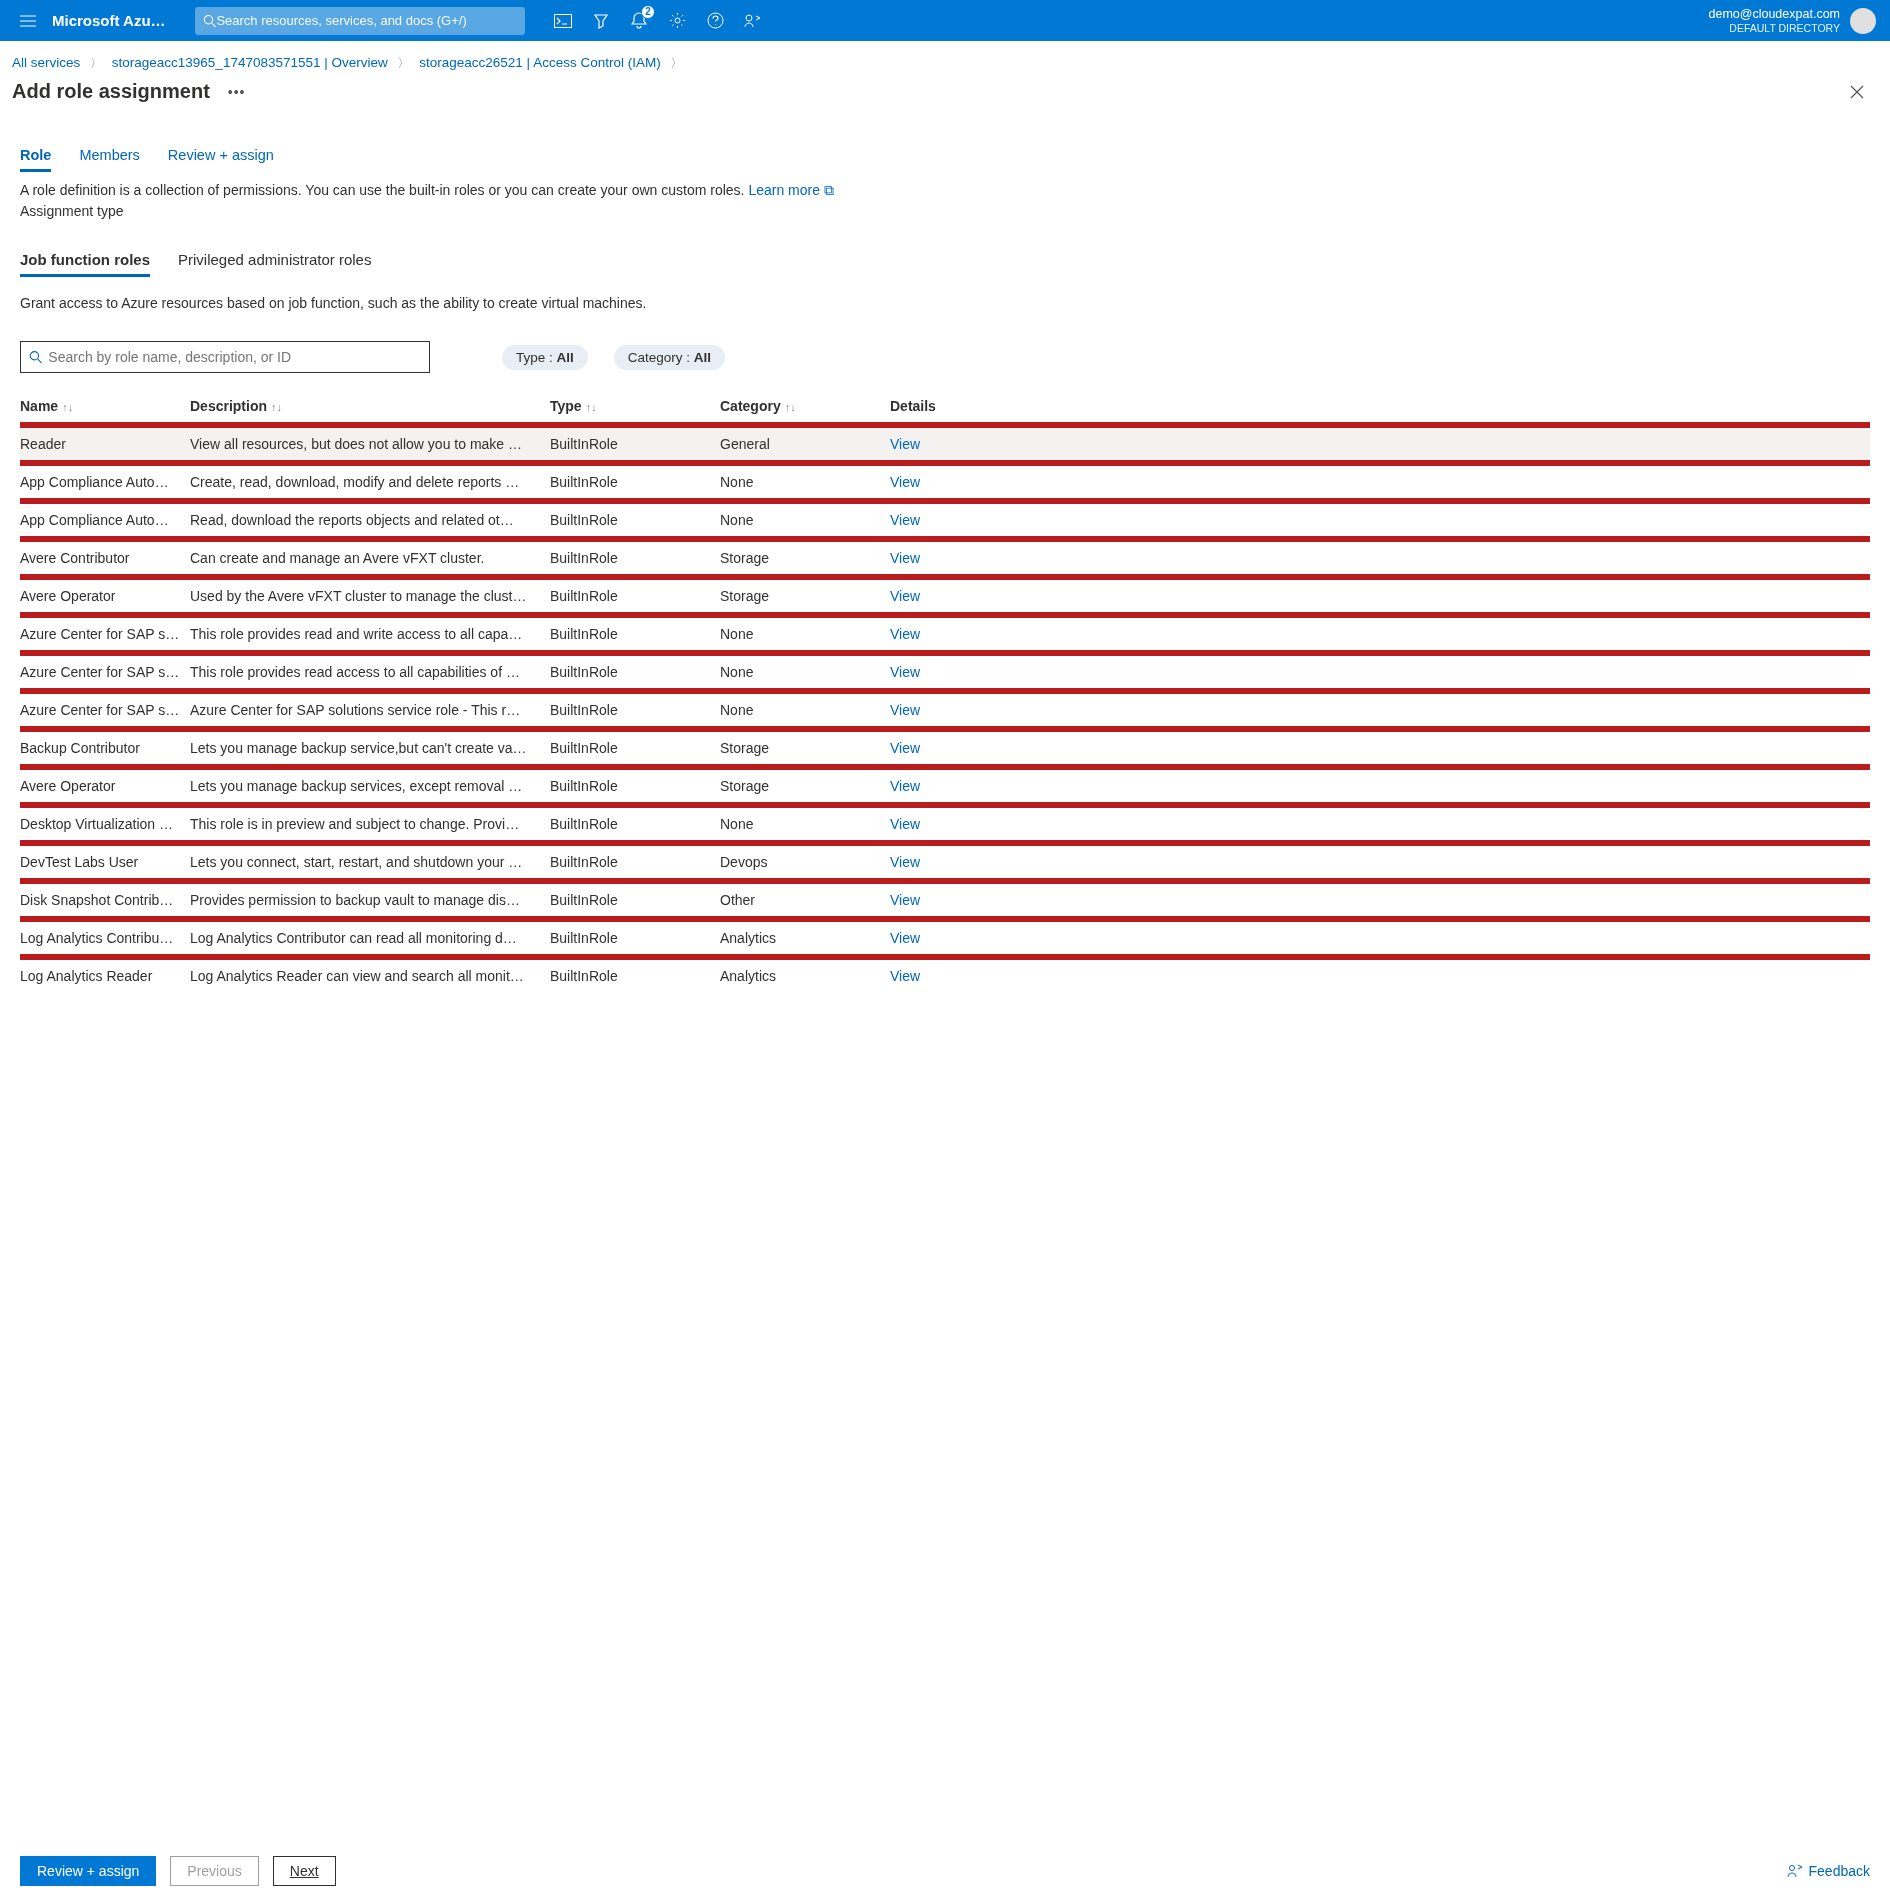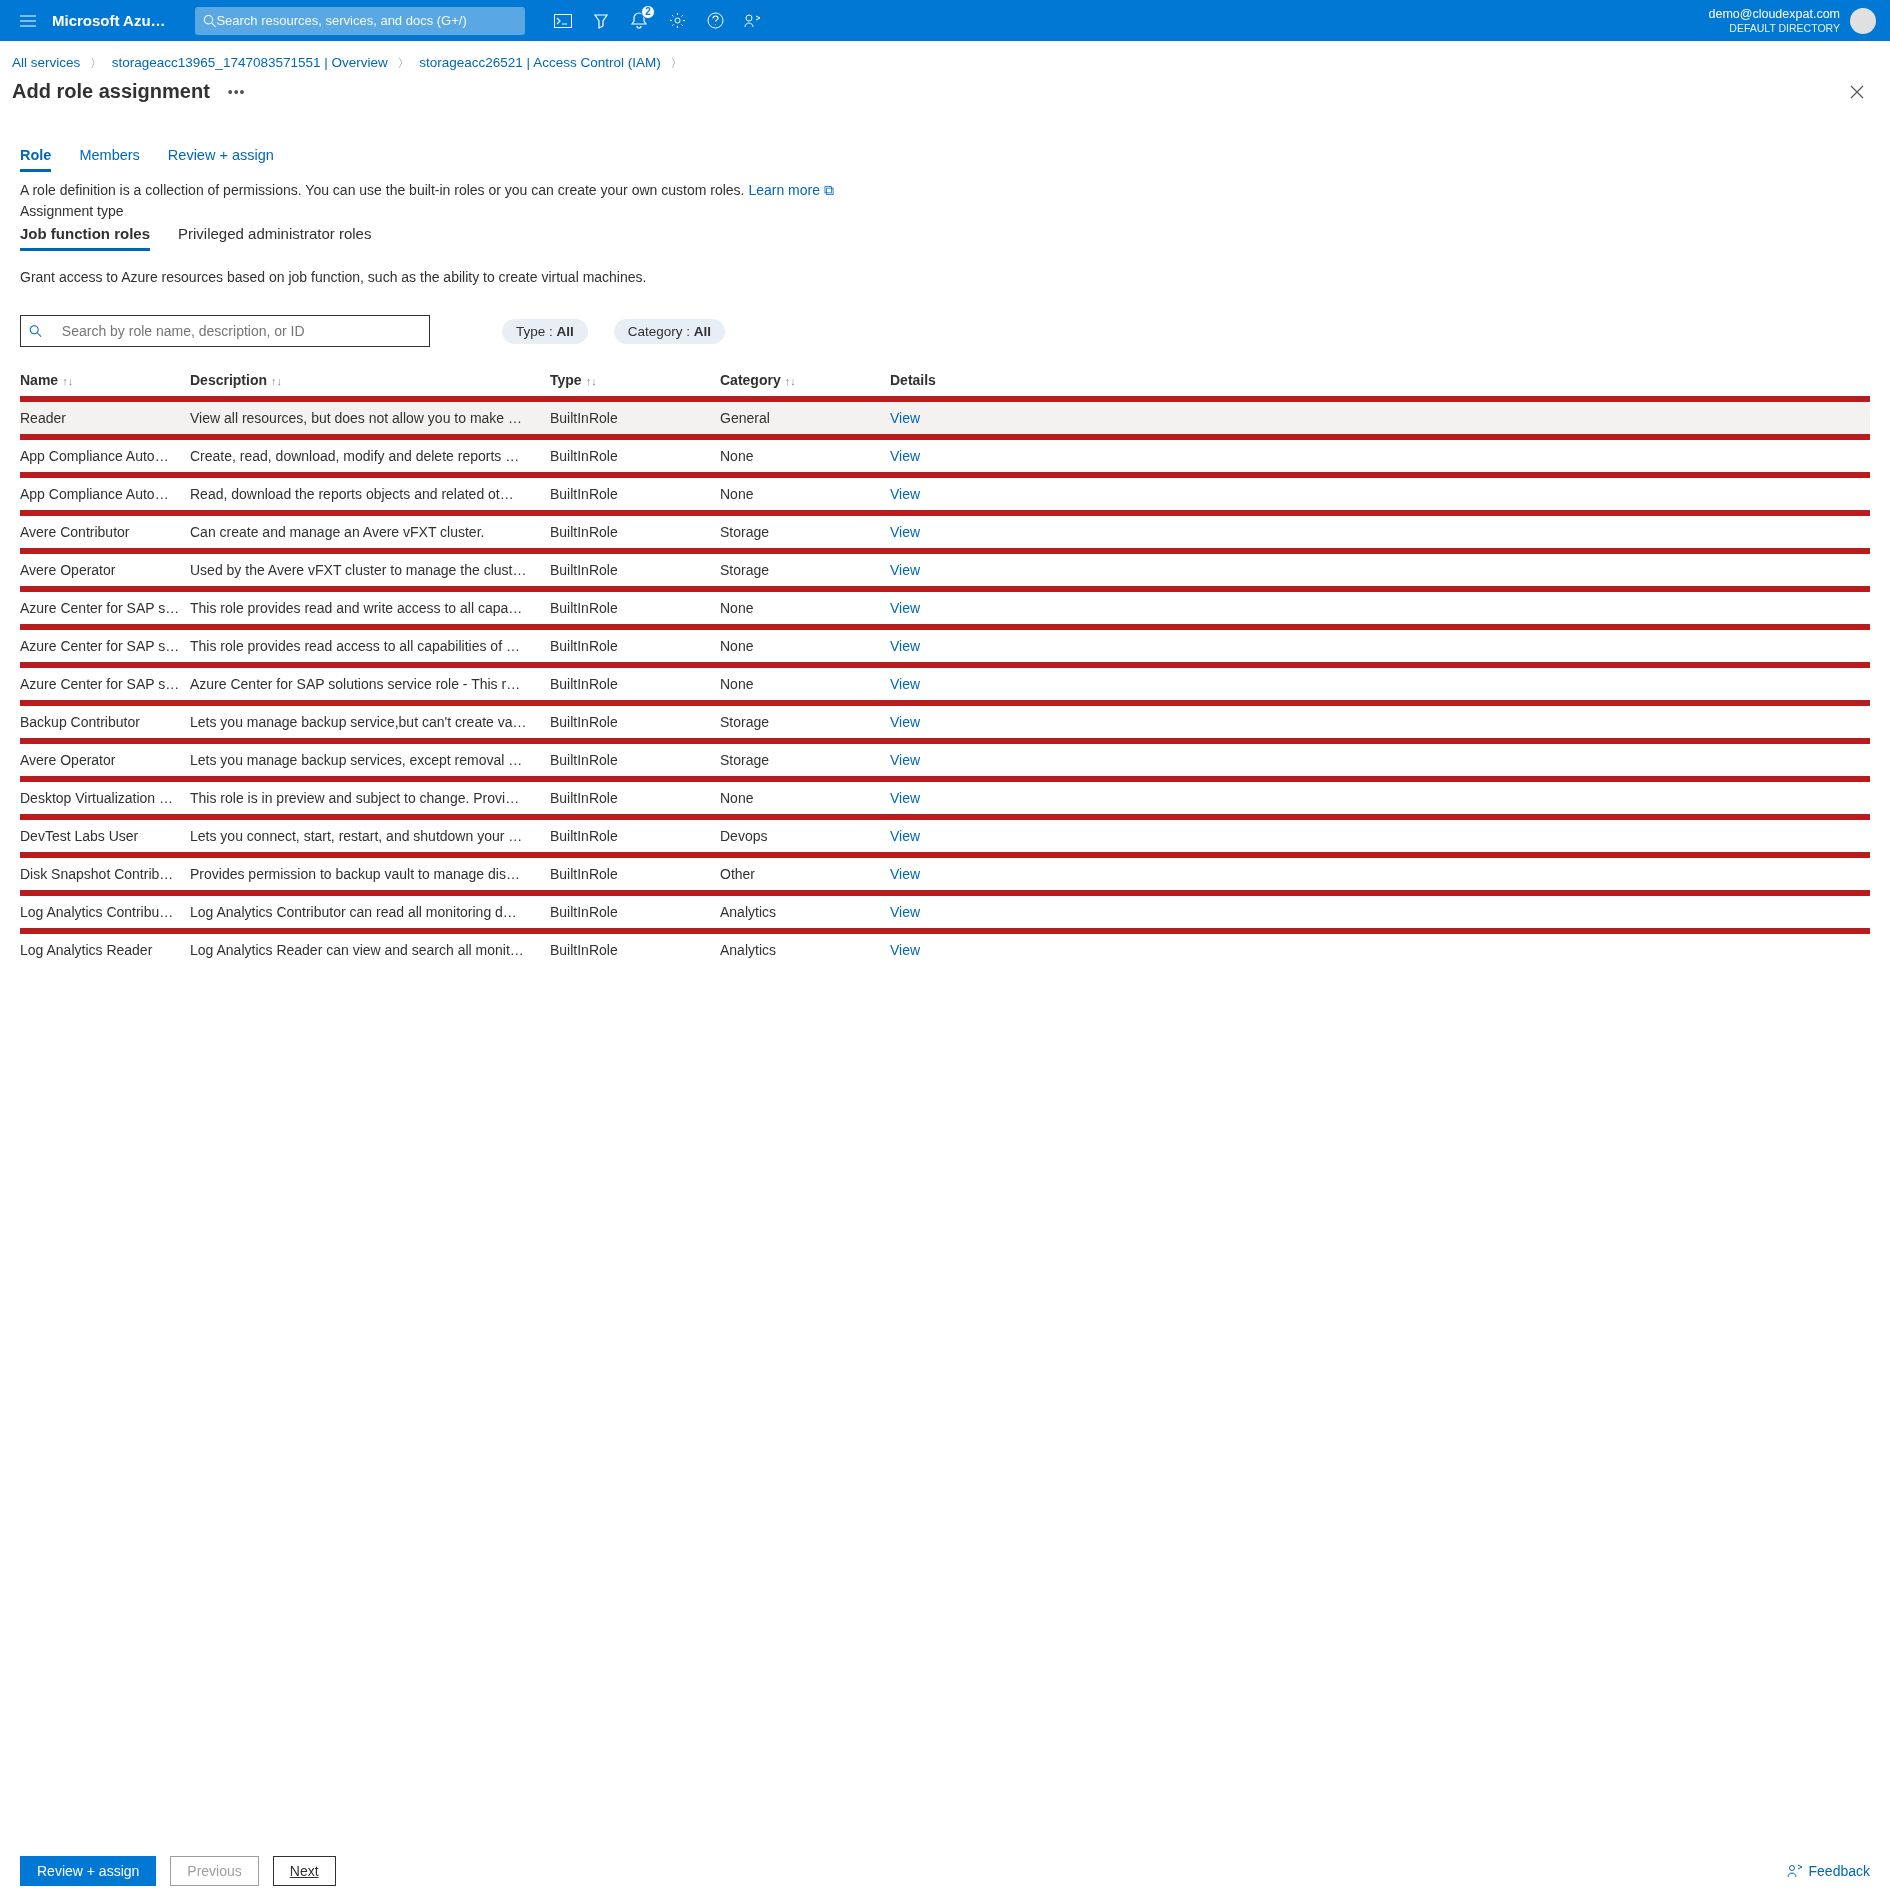--- a/index.html
+++ b/index.html
@@ -25,21 +25,21 @@
   .page-title { font-size:20px; font-weight:600; }
   .ellipsis-btn { margin-left:18px; color:#555; cursor:pointer; letter-spacing:1px; font-size:14px;}
   .close-x { margin-left:auto; font-size:18px; color:#555; cursor:pointer; padding:4px; margin-right:10px;}
   .content { padding: 30px 20px 0 20px; }
   .tabs-main { display:flex; gap:28px; border-bottom:none; margin-bottom:8px;}
   .tabs-main .mtab { color:#0067b8; font-size:14.5px; padding:6px 0; cursor:pointer; }
   .tabs-main .mtab.active { font-weight:600; border-bottom:3px solid #0067b8; }
   .desc-line { font-size:14px; margin-top:10px; }
   .desc-line a { color:#0067b8; text-decoration:none;}
   .assign-type { font-size:14px; margin-top:4px; }
-  .subtabs { display:flex; gap:28px; }
+  .subtabs { display:flex; gap:28px; margin-top:26px; }
   .subtabs .stab { font-size:15px; padding:6px 0; cursor:pointer; color:#323130;}
   .subtabs .stab.active { font-weight:600; border-bottom:3px solid #0067b8; }
   .subdesc { font-size:14px; margin-top:18px; }
   .filter-row { display:flex; align-items:center; gap:26px; margin-top:30px; }
   .role-search { border:1px solid #323130; height:32px; width:410px; display:flex; align-items:center; padding:0 8px; }
   .role-search input { border:none; outline:none; font-size:14px; width:100%; }
   .pill { background:#e8eef6; border-radius:14px; padding:5px 14px; font-size:13.5px; color:#323130;}
   .pill b { font-weight:600; }
   .table { margin-top:16px; border-top:1px solid transparent;}
   .thead, .trow { display:grid; grid-template-columns: 170px 360px 170px 170px 170px; align-items:center; }
@@ -158,21 +158,21 @@
   </div>
 
   <div class="subdesc">Grant access to Azure resources based on job function, such as the ability to create virtual machines.</div>
 
   <div class="filter-row">
     <div class="role-search">
       <svg width="14" height="14" viewBox="0 0 16 16">
           <circle cx="6.5" cy="6.5" r="5" stroke="#0067b8" stroke-width="1.3" fill="none"></circle>
           <line x1="10.5" y1="10.5" x2="15" y2="15" stroke="#0067b8" stroke-width="1.3"></line>
         </svg>
-      <input type="text" style="margin-left: 20px;" placeholder="Search by role name, description, or ID">
+      <input type="text" style="margin-left: 6px;" placeholder="Search by role name, description, or ID">
     </div>
     <div style="flex:0 0 20px;"></div>
     <div class="pill">
       <span>Type : </span><b>All</b>
     </div>
     <div class="pill">
       <span>Category : </span><b>All</b>
     </div>
   </div>
 

